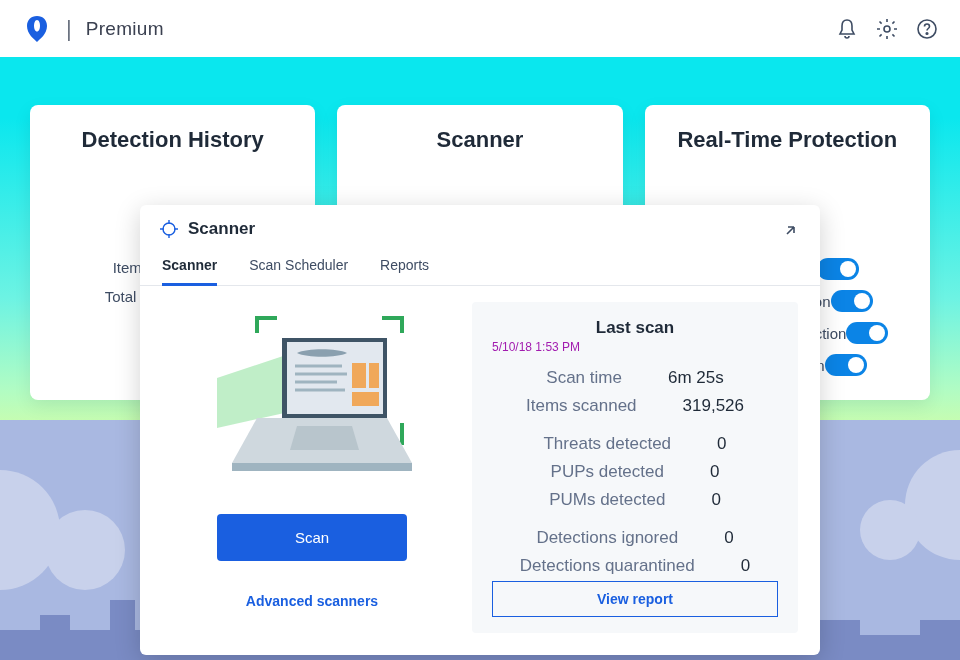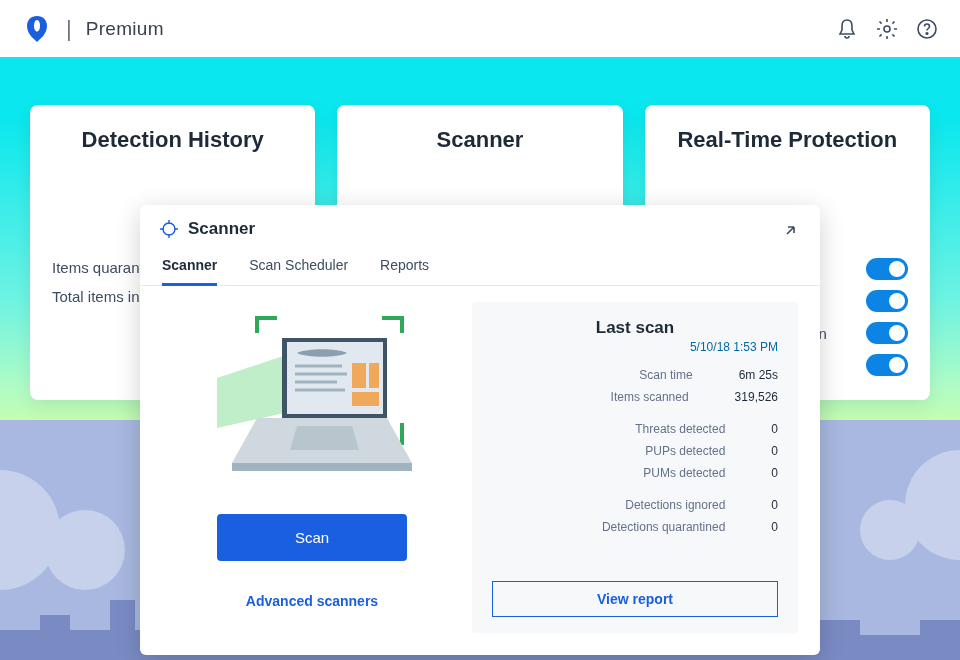--- a/index.html
+++ b/index.html
@@ -51,21 +51,21 @@
   
   .cards {
     position:absolute; top:48px; left:30px; right:30px;
     display:flex; gap:22px; z-index:2;
   }
   .card {
     background:#fff; border-radius:8px; flex:1;
     box-shadow:0 6px 18px rgba(0,0,0,.08);
     padding:22px 22px;
     height:295px;
-    display:flex; flex-direction:column;
+    display:flex; flex-direction:column;align-items:center;
   }
   .card-title { text-align:center; font-size:22px; font-weight:600; color:#1f2a38; margin-bottom:100px;}
   .dh-row { font-size:15px; color:#3e4c63; margin:6px 0; }
   .rtp-row { display:flex; align-items:center; justify-content:space-between; font-size:15px; color:#3e4c63; margin:5px 0;}
   .toggle { width:42px; height:22px; background:#0b84e6; border-radius:11px; position:relative; flex:none; cursor:pointer;}
   .toggle::after{ content:""; position:absolute; right:3px; top:3px; width:16px; height:16px; background:#fff; border-radius:50%; }
 
   
   .panel {
     position:absolute; top:148px; left:140px; width:680px; height:450px;
@@ -95,22 +95,22 @@
     border:none; border-radius:4px; font-size:15px; font-weight:500; cursor:pointer;
     margin-top:6px;
   }
   .adv-link { margin-top:32px; color:#1a5fe0; font-size:14px; font-weight:600; cursor:pointer;}
 
   .right {
     flex:1; background:#f6f8fa; border-radius:4px; display:flex; flex-direction:column;
     padding:16px 20px 16px 20px;
   }
   .ls-title { text-align:center; font-size:17px; font-weight:700; color:#1f2a38;}
-  .ls-date { text-align:right; font-size:12px; color:#0369a1; margin-top:2px; margin-bottom:10px;}
-  .stat { display:flex; justify-content:flex-end; font-size:12px; color:#64718a; padding:4px 0;gap:46px;}
+  .ls-date { text-align:left; font-size:12px; color:#a21caf; margin-top:2px; margin-bottom:10px;}
+  .stat { display:flex; justify-content:center; font-size:17px; color:#64718a; padding:4px 0;gap:46px;}
   .stat .v { color:#1f2a38; }
   .group-gap { margin-top:10px;}
   .view-report {
     margin-top:auto;
     border:1.5px solid #1a5fe0; color:#1a5fe0; background:transparent;
     height:36px; border-radius:0; font-size:14px; font-weight:600; cursor:pointer;
   }
 
   svg { display:block; }
 </style>

